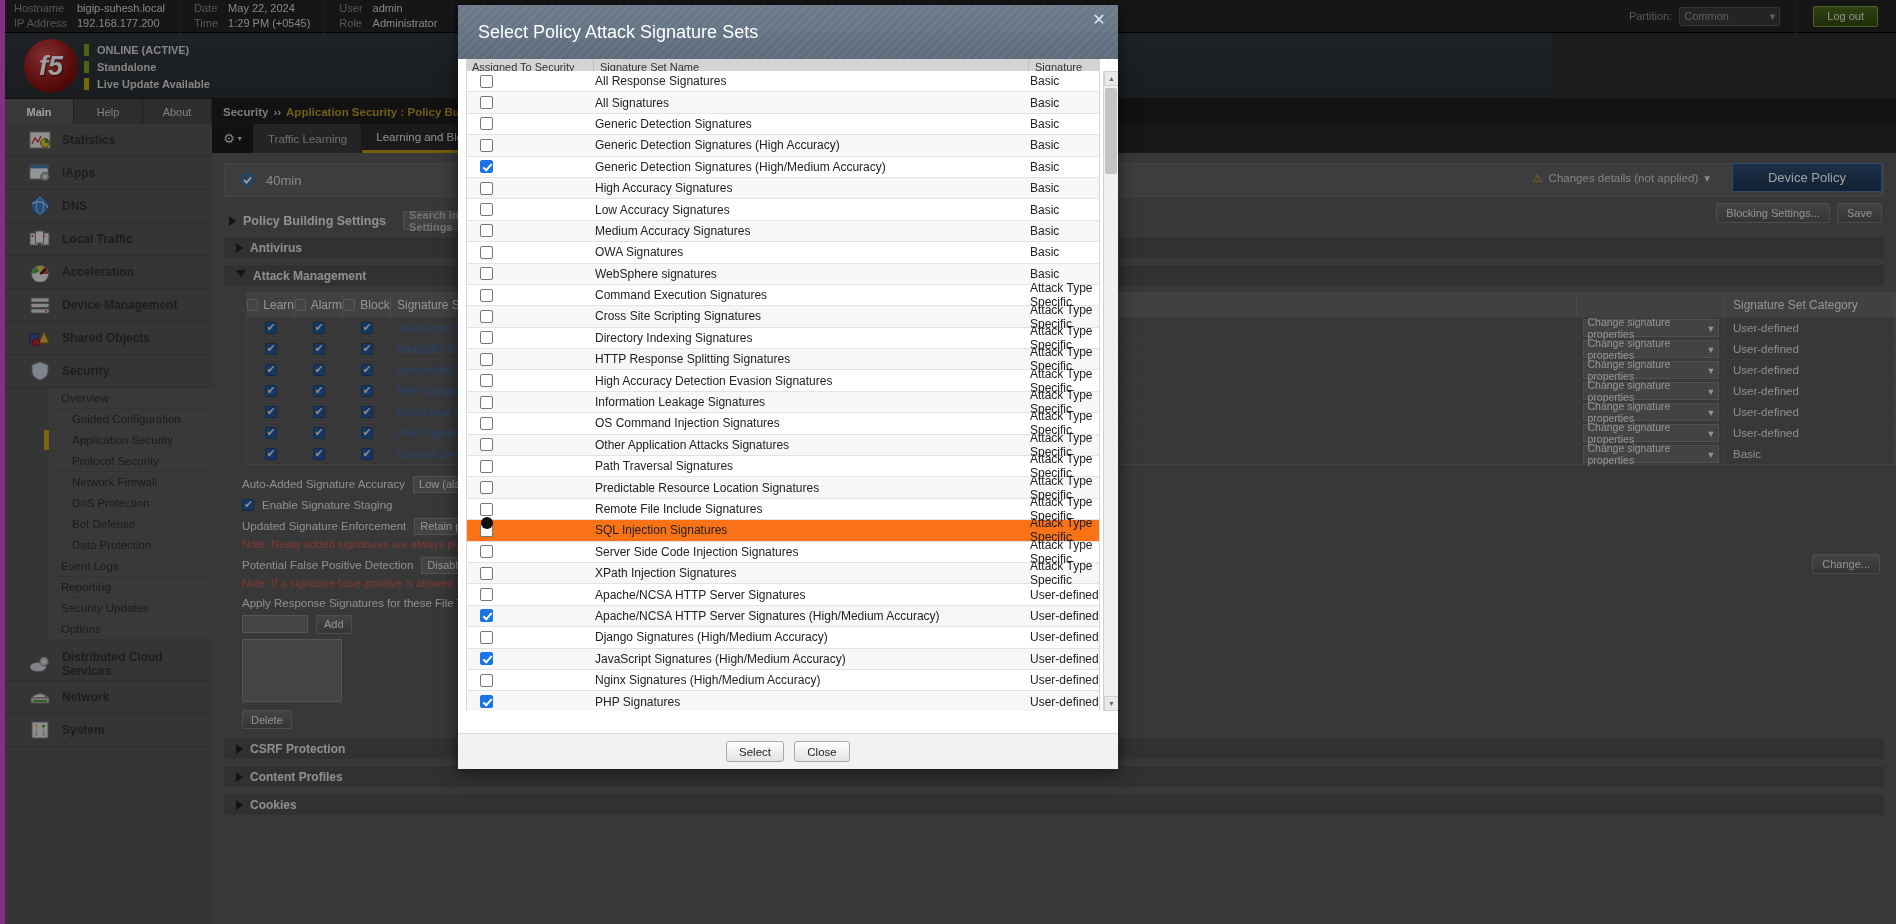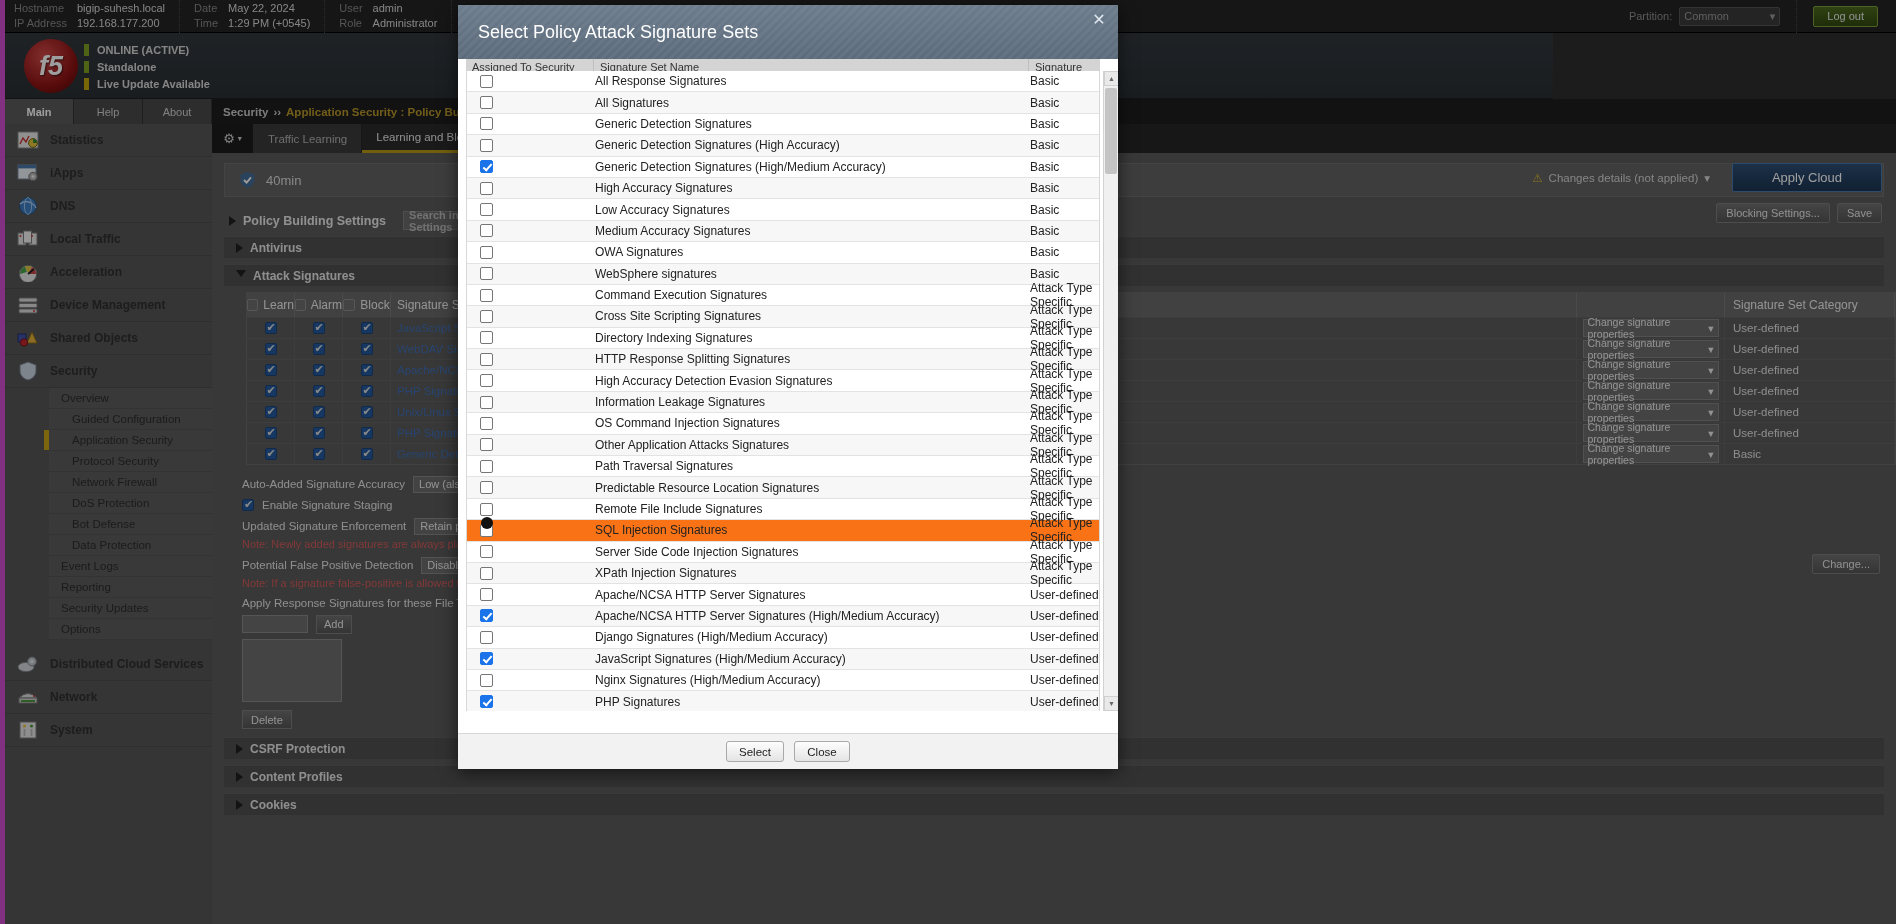--- a/index.html
+++ b/index.html
@@ -62,21 +62,21 @@
 
   
   .navtabs { position:absolute; left:5px; top:99px; width:207px; height: 25px; display:flex; }
   .navtab {
     flex:1; height: 25px; display:flex; align-items:center; justify-content:center;
     color:#cfcfcf; font-size:11px; background:#4a4a4a; border-right:1px solid #333;
   }
   .navtab.active { background:#5b5b5b; color:#fff; font-weight:bold; }
   .nav { position:absolute; left:5px; top:124px; width:207px; bottom:0; background:#565656; }
   .nav-item {
-    height: 33px; display:flex; align-items:center; padding-left: 10px;
+    height: 33px; display:flex; align-items:center; padding-left: 22px;
     border-bottom:1px solid #4b4b4b; color:#2f2f2f; font-size:12px; font-weight:bold;
   }
   .nav-icon { width: 26px; height: 22px; margin-right: 9px; flex: none;
     display:flex; align-items:center; justify-content:center; }
   .sub { background:#5c5c5c; margin-left: 44px; }
   .sub-item {
     height: 21px; display:flex; align-items:center; padding-left: 12px;
     border-bottom: 1px solid #535353; color:#2d2d2d; font-size: 11.5px; font-weight: normal;
     position: relative;
   }
@@ -453,41 +453,41 @@
           </span>
           <span>40min</span>
         </div>
 
         <div class="apply-row">
           <div class="changes-link">
             <span style="color:#e0bb2a;">⚠</span>
             <span>Changes details (not applied)</span>
             <span>▾</span>
           </div>
-          <div class="apply-btn">Apply Cloud</div>
+          <div class="apply-btn">Device Policy</div>
         </div>
 
         <div class="tool-row">
           <div class="gbtn">Blocking Settings...</div>
           <div class="gbtn">Save</div>
         </div>
 
         <div class="sect-head">
           <span class="tri"></span>
           <span>Policy Building Settings</span>
           <span class="srch">Search in Policy Building Settings</span>
         </div>
 
         <div class="accrow">
           <span class="tri"></span>
           <span>Antivirus</span>
         </div>
         <div class="accrow">
           <span class="tri down"></span>
-          <span>Attack Signatures</span>
+          <span>Attack Management</span>
         </div>
 
         <div class="sigtable">
           <div class="hdr">
             <div class="c-learn">
               <span class="cbx"></span>
               <span>Learn</span>
             </div>
             <div class="c-alarm">
               <span class="cbx"></span>

